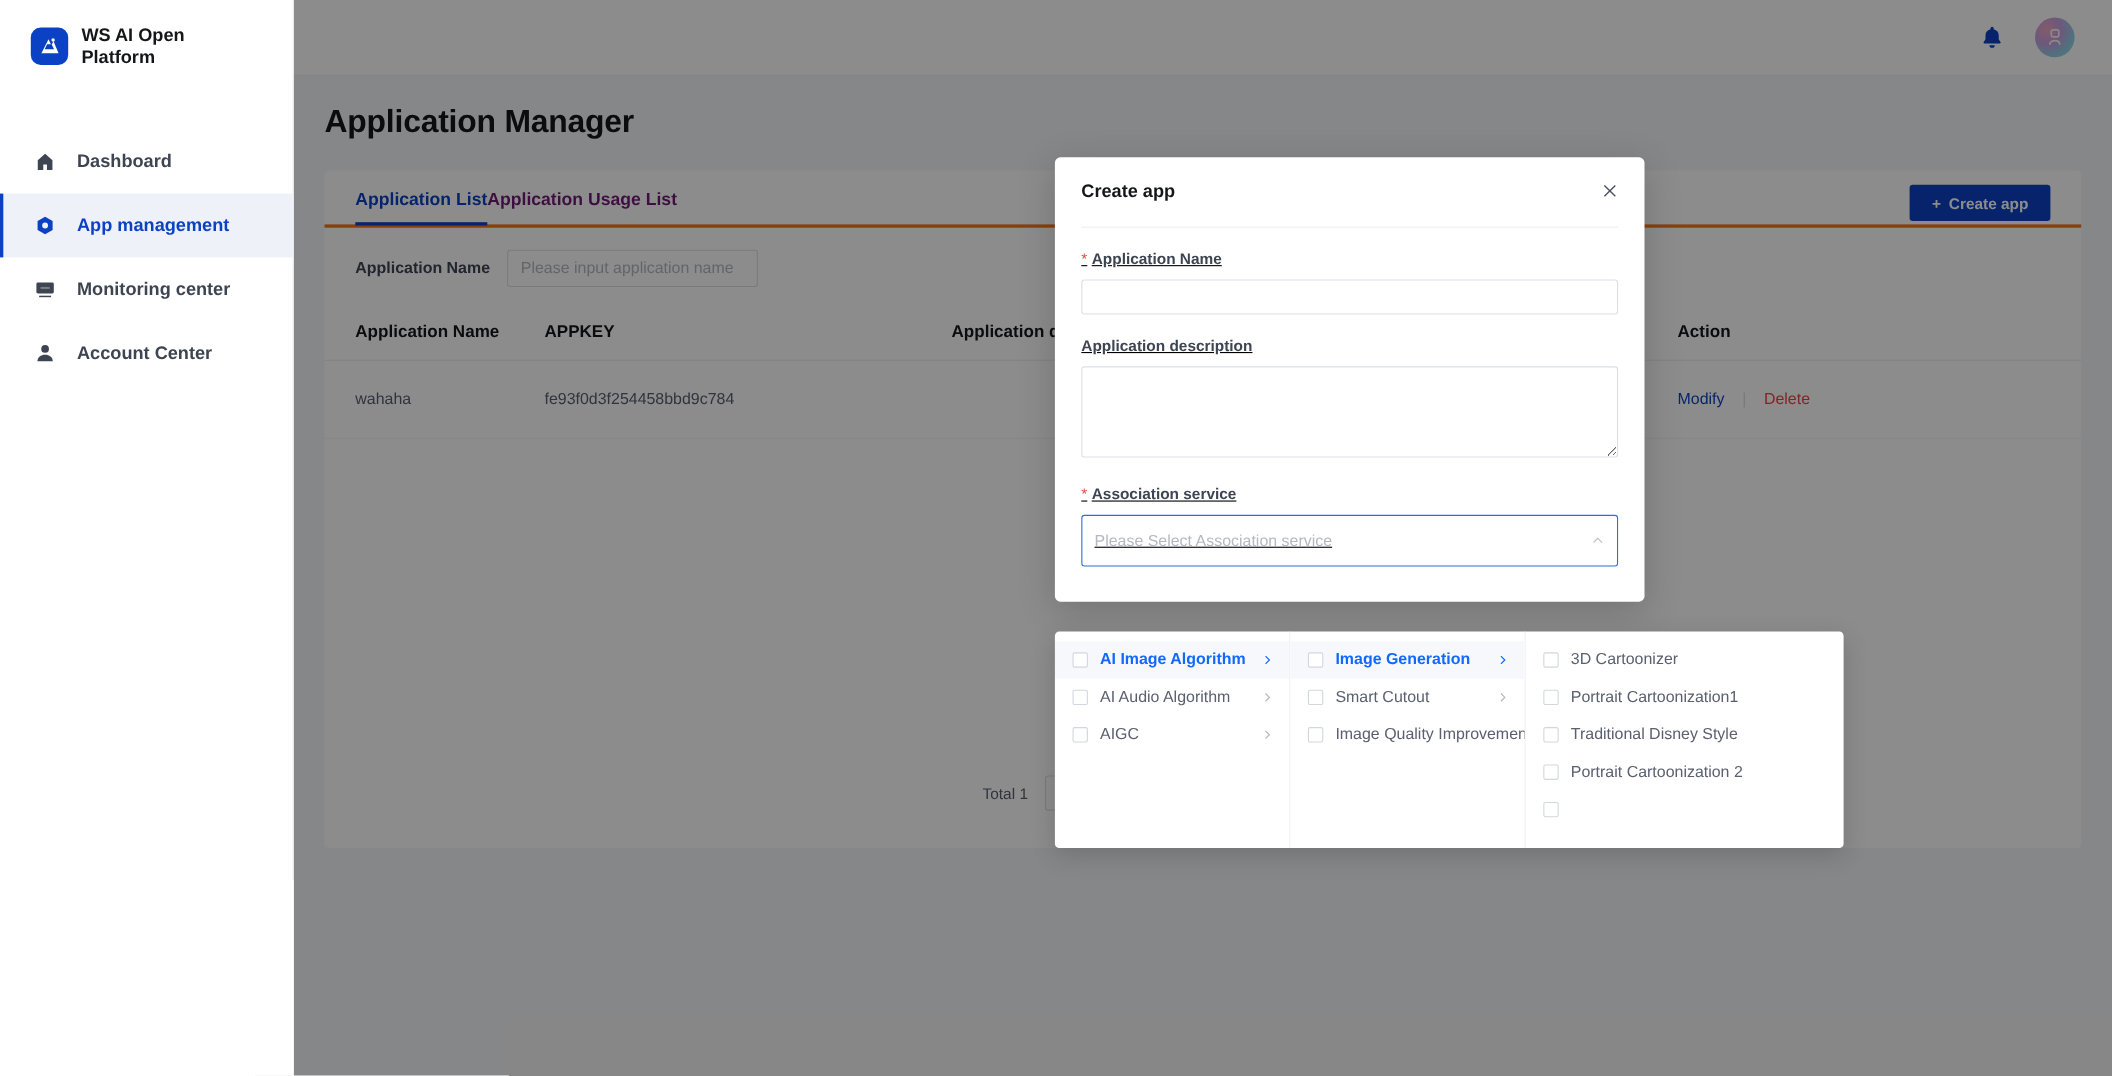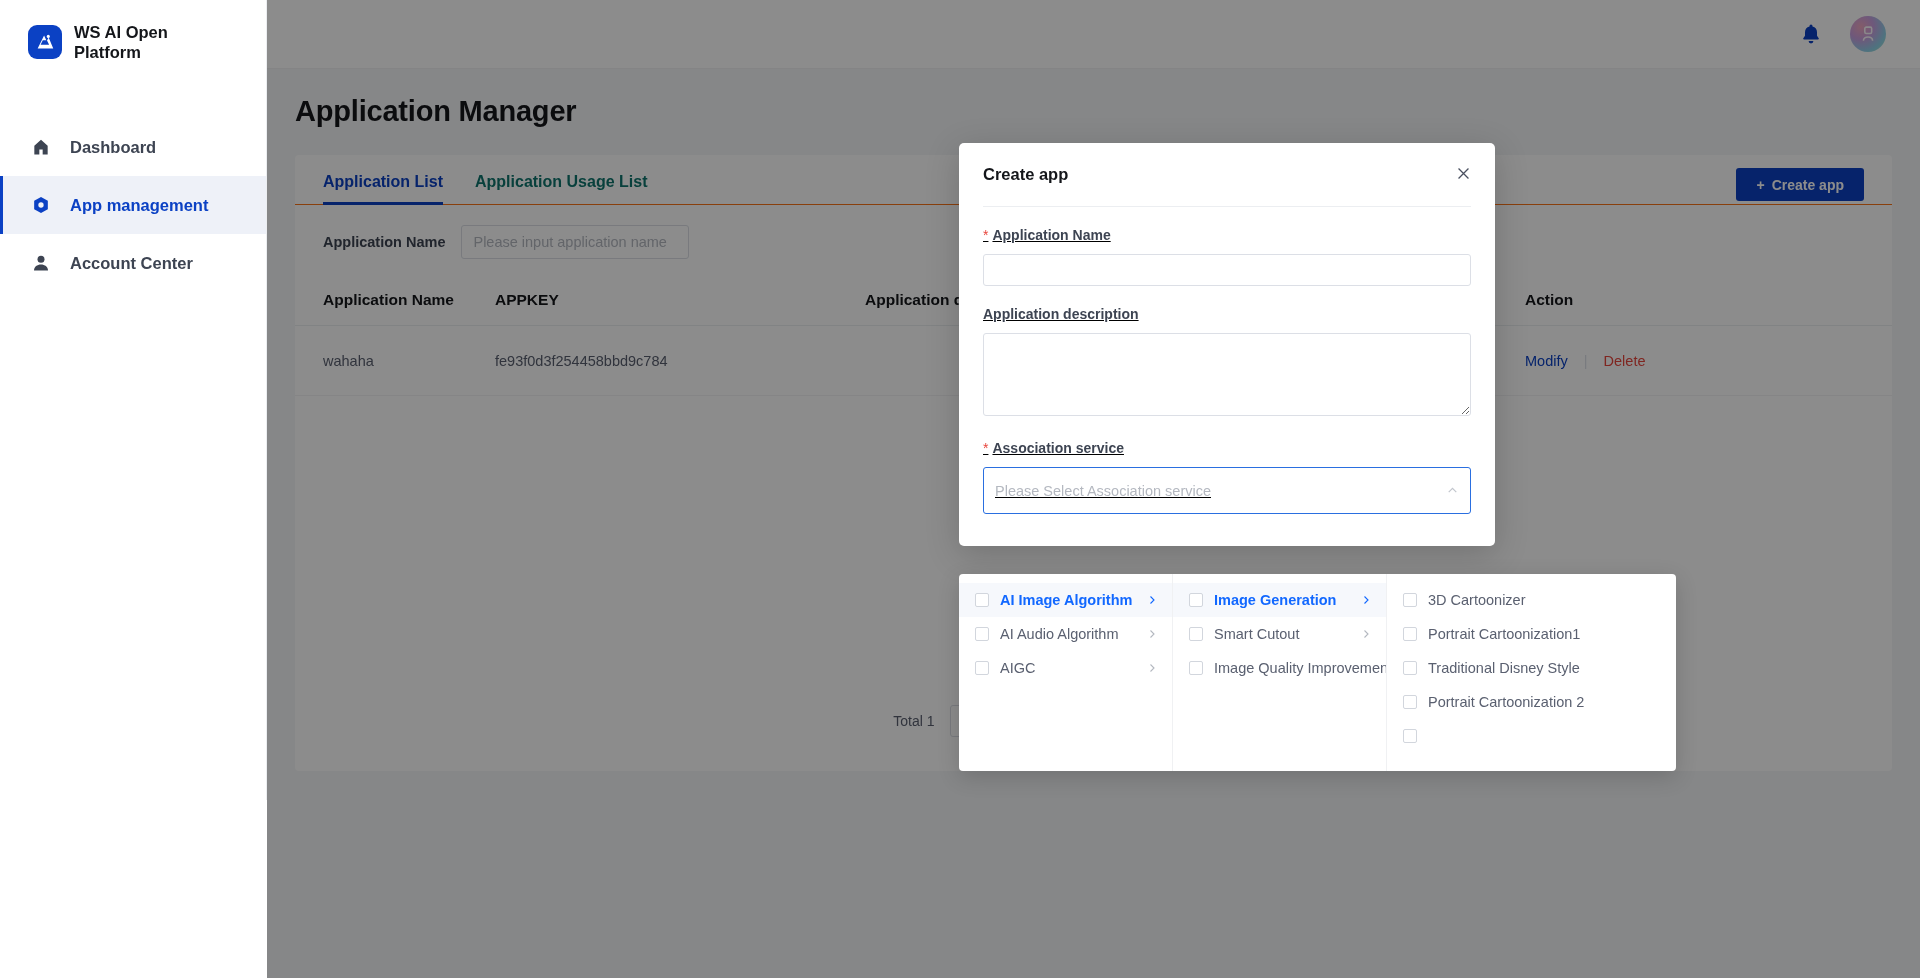--- a/index.html
+++ b/index.html
@@ -126,29 +126,28 @@
 
   .card {
     background: #ffffff;
     border-radius: 4px;
     min-height: 616px;
     padding: 0 0 0 0;
     position: relative;
   }
   .tabs {
     display: flex;
-    gap: 32px;
     padding: 18px 28px 0 28px;
-    border-bottom: 1px solid #f97316;
+    border-bottom: 3px solid #f97316;
     position: relative;
   }
   .tab {
     font-size: 16px;
     font-weight: bold;
-    color: #0f766e;
+    color: #701a75;
     padding-bottom: 13px;
     cursor: pointer;
     position: relative;
   }
   .tab.active { color: #0b41c4; }
   .tab.active::after {
     content: "";
     position: absolute;
     left: 0; right: 0; bottom: -1px;
     height: 3px;
@@ -491,20 +490,30 @@
       <div class="nav-item active">
         <span class="nav-ico">
           <svg width="20" height="20" viewBox="0 0 24 24" fill="currentColor" aria-hidden="true">
             <path d="M12 2.4 20.2 7v10L12 21.6 3.8 17V7z"></path>
             <circle cx="12" cy="12" r="3.2" fill="#eef1f8"></circle>
           </svg>
         </span>
         <span>App management</span>
       </div>
 
+      <div class="nav-item">
+        <span class="nav-ico">
+          <svg width="20" height="20" viewBox="0 0 24 24" fill="currentColor" aria-hidden="true">
+            <rect x="2.5" y="4.5" width="19" height="12" rx="1.6"></rect>
+            <rect x="7" y="9.4" width="10" height="2.2" fill="#7d7d7d"></rect>
+            <rect x="5.5" y="19" width="13" height="1.6"></rect>
+          </svg>
+        </span>
+        <span>Monitoring center</span>
+      </div>
 
       <div class="nav-item">
         <span class="nav-ico">
           <svg width="20" height="20" viewBox="0 0 24 24" fill="currentColor" aria-hidden="true">
             <circle cx="12" cy="7.4" r="4.2"></circle>
             <path d="M3.6 21c0-4.4 3.8-7.2 8.4-7.2s8.4 2.8 8.4 7.2z"></path>
           </svg>
         </span>
         <span>Account Center</span>
       </div>

